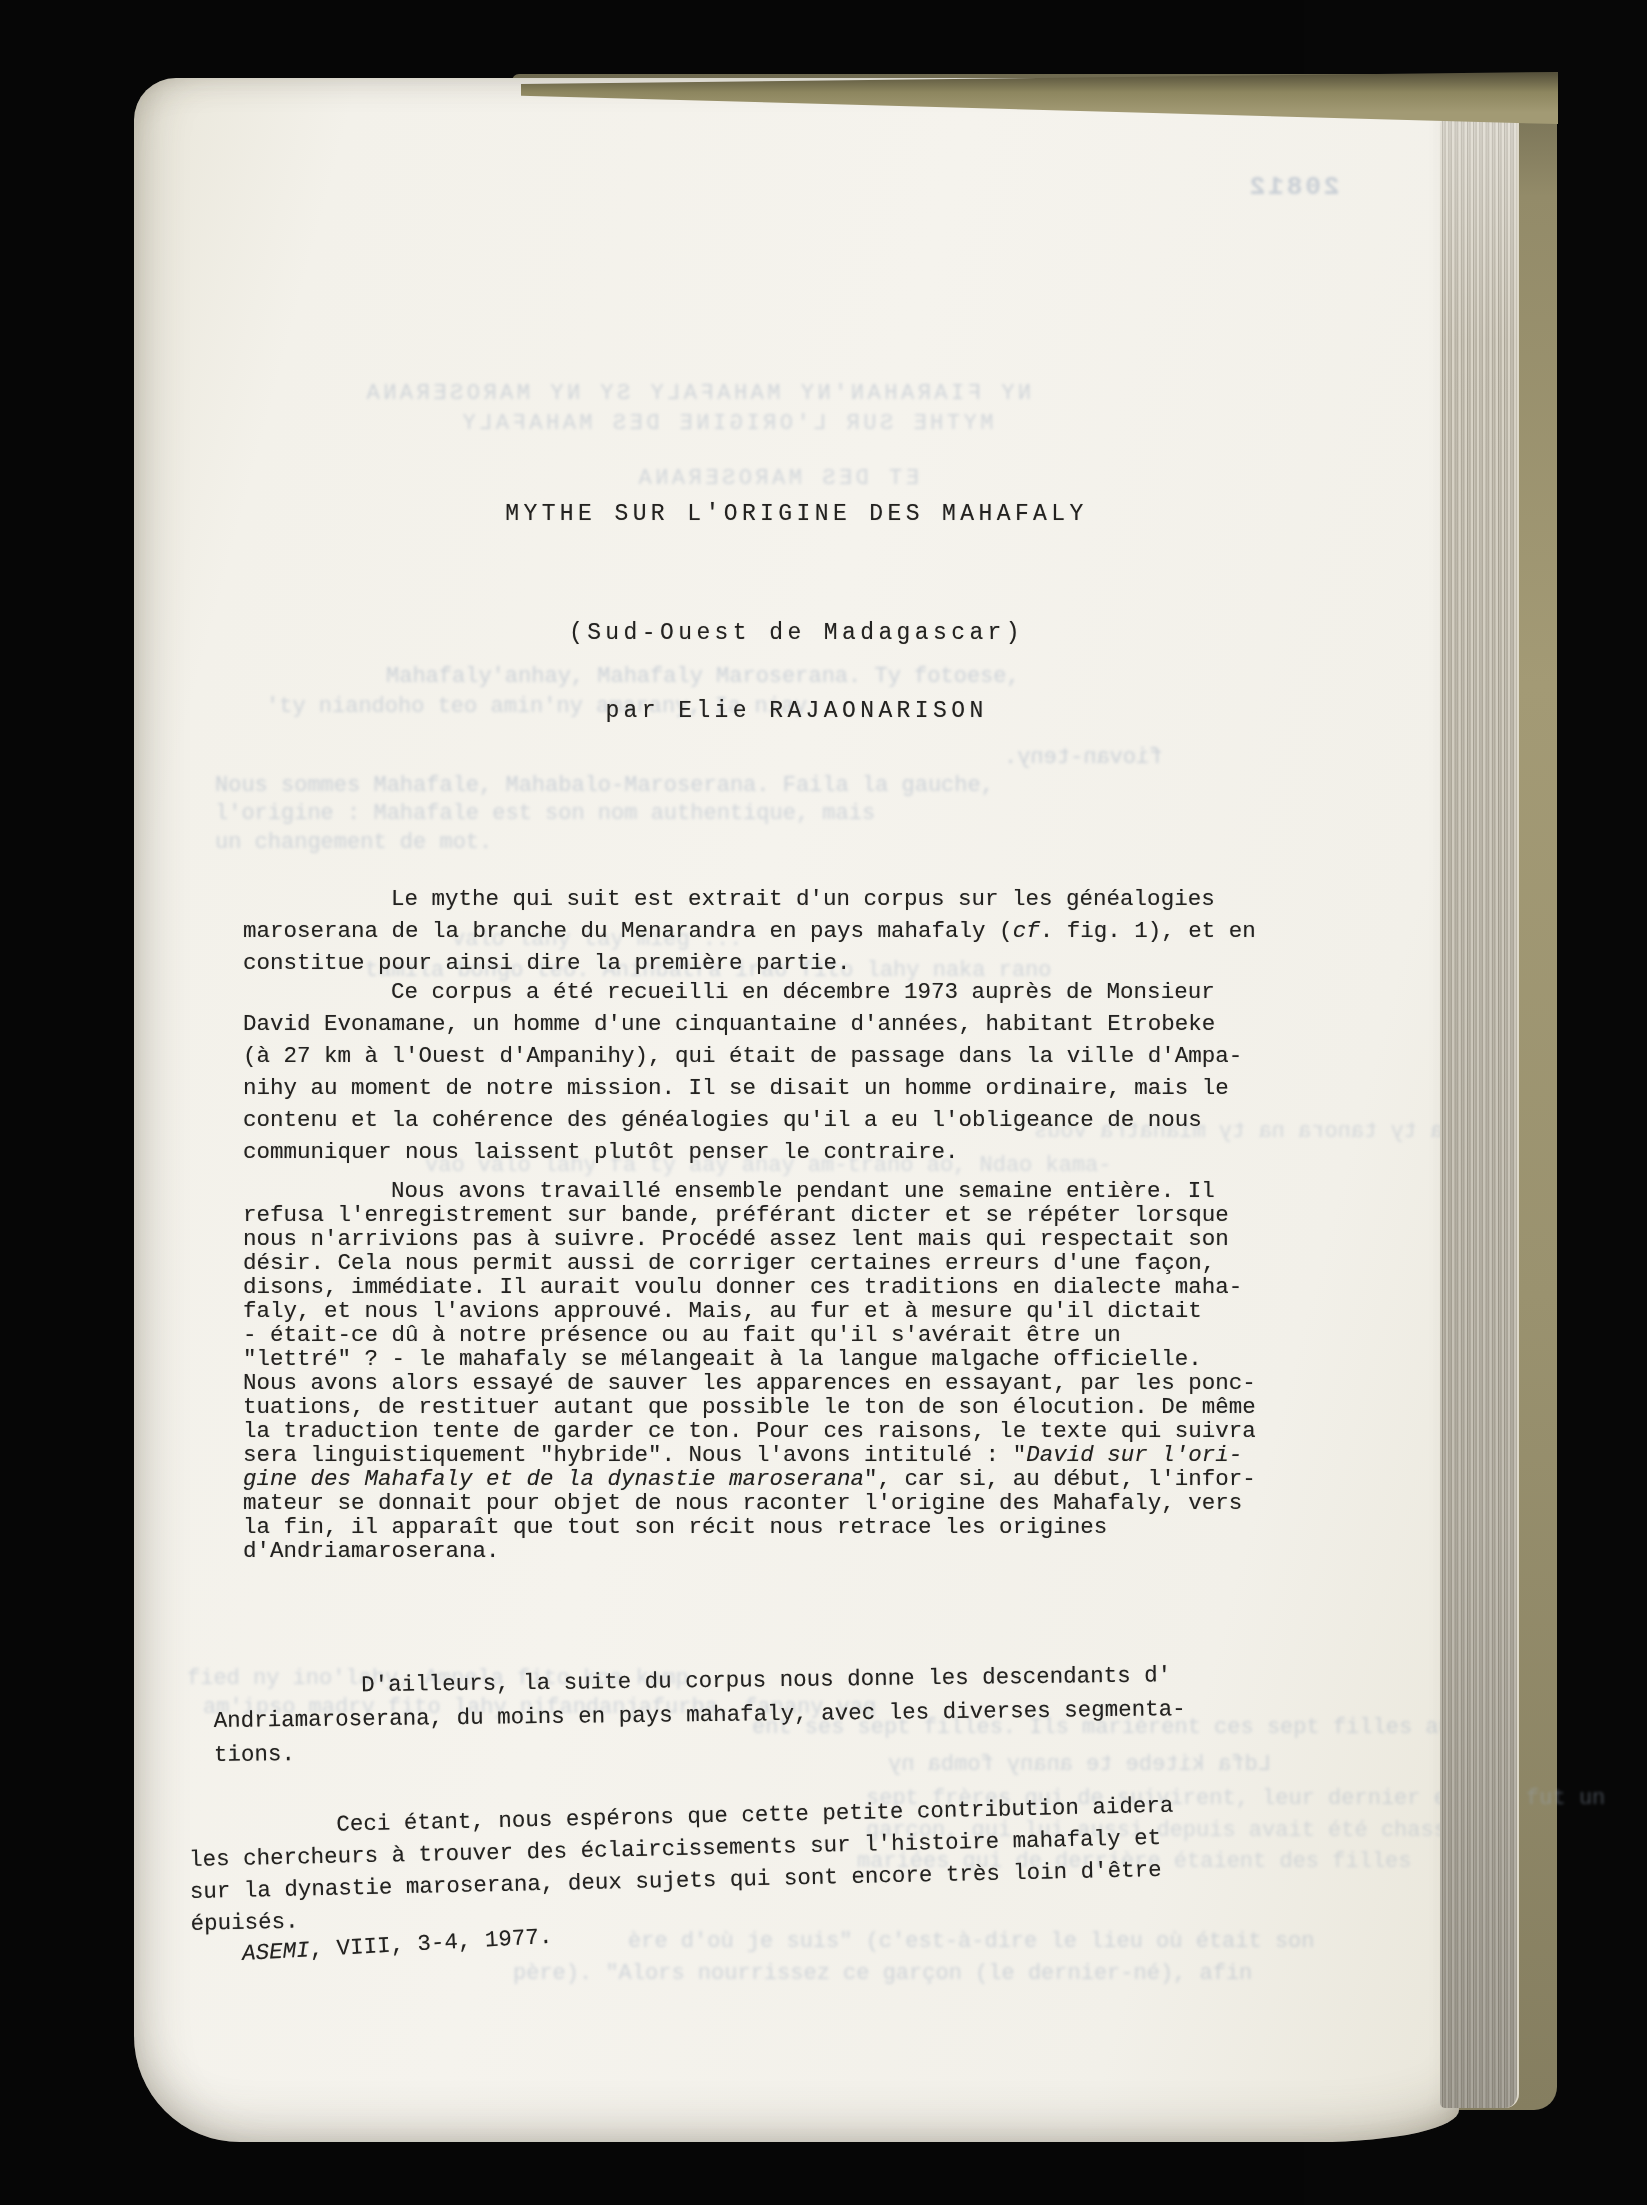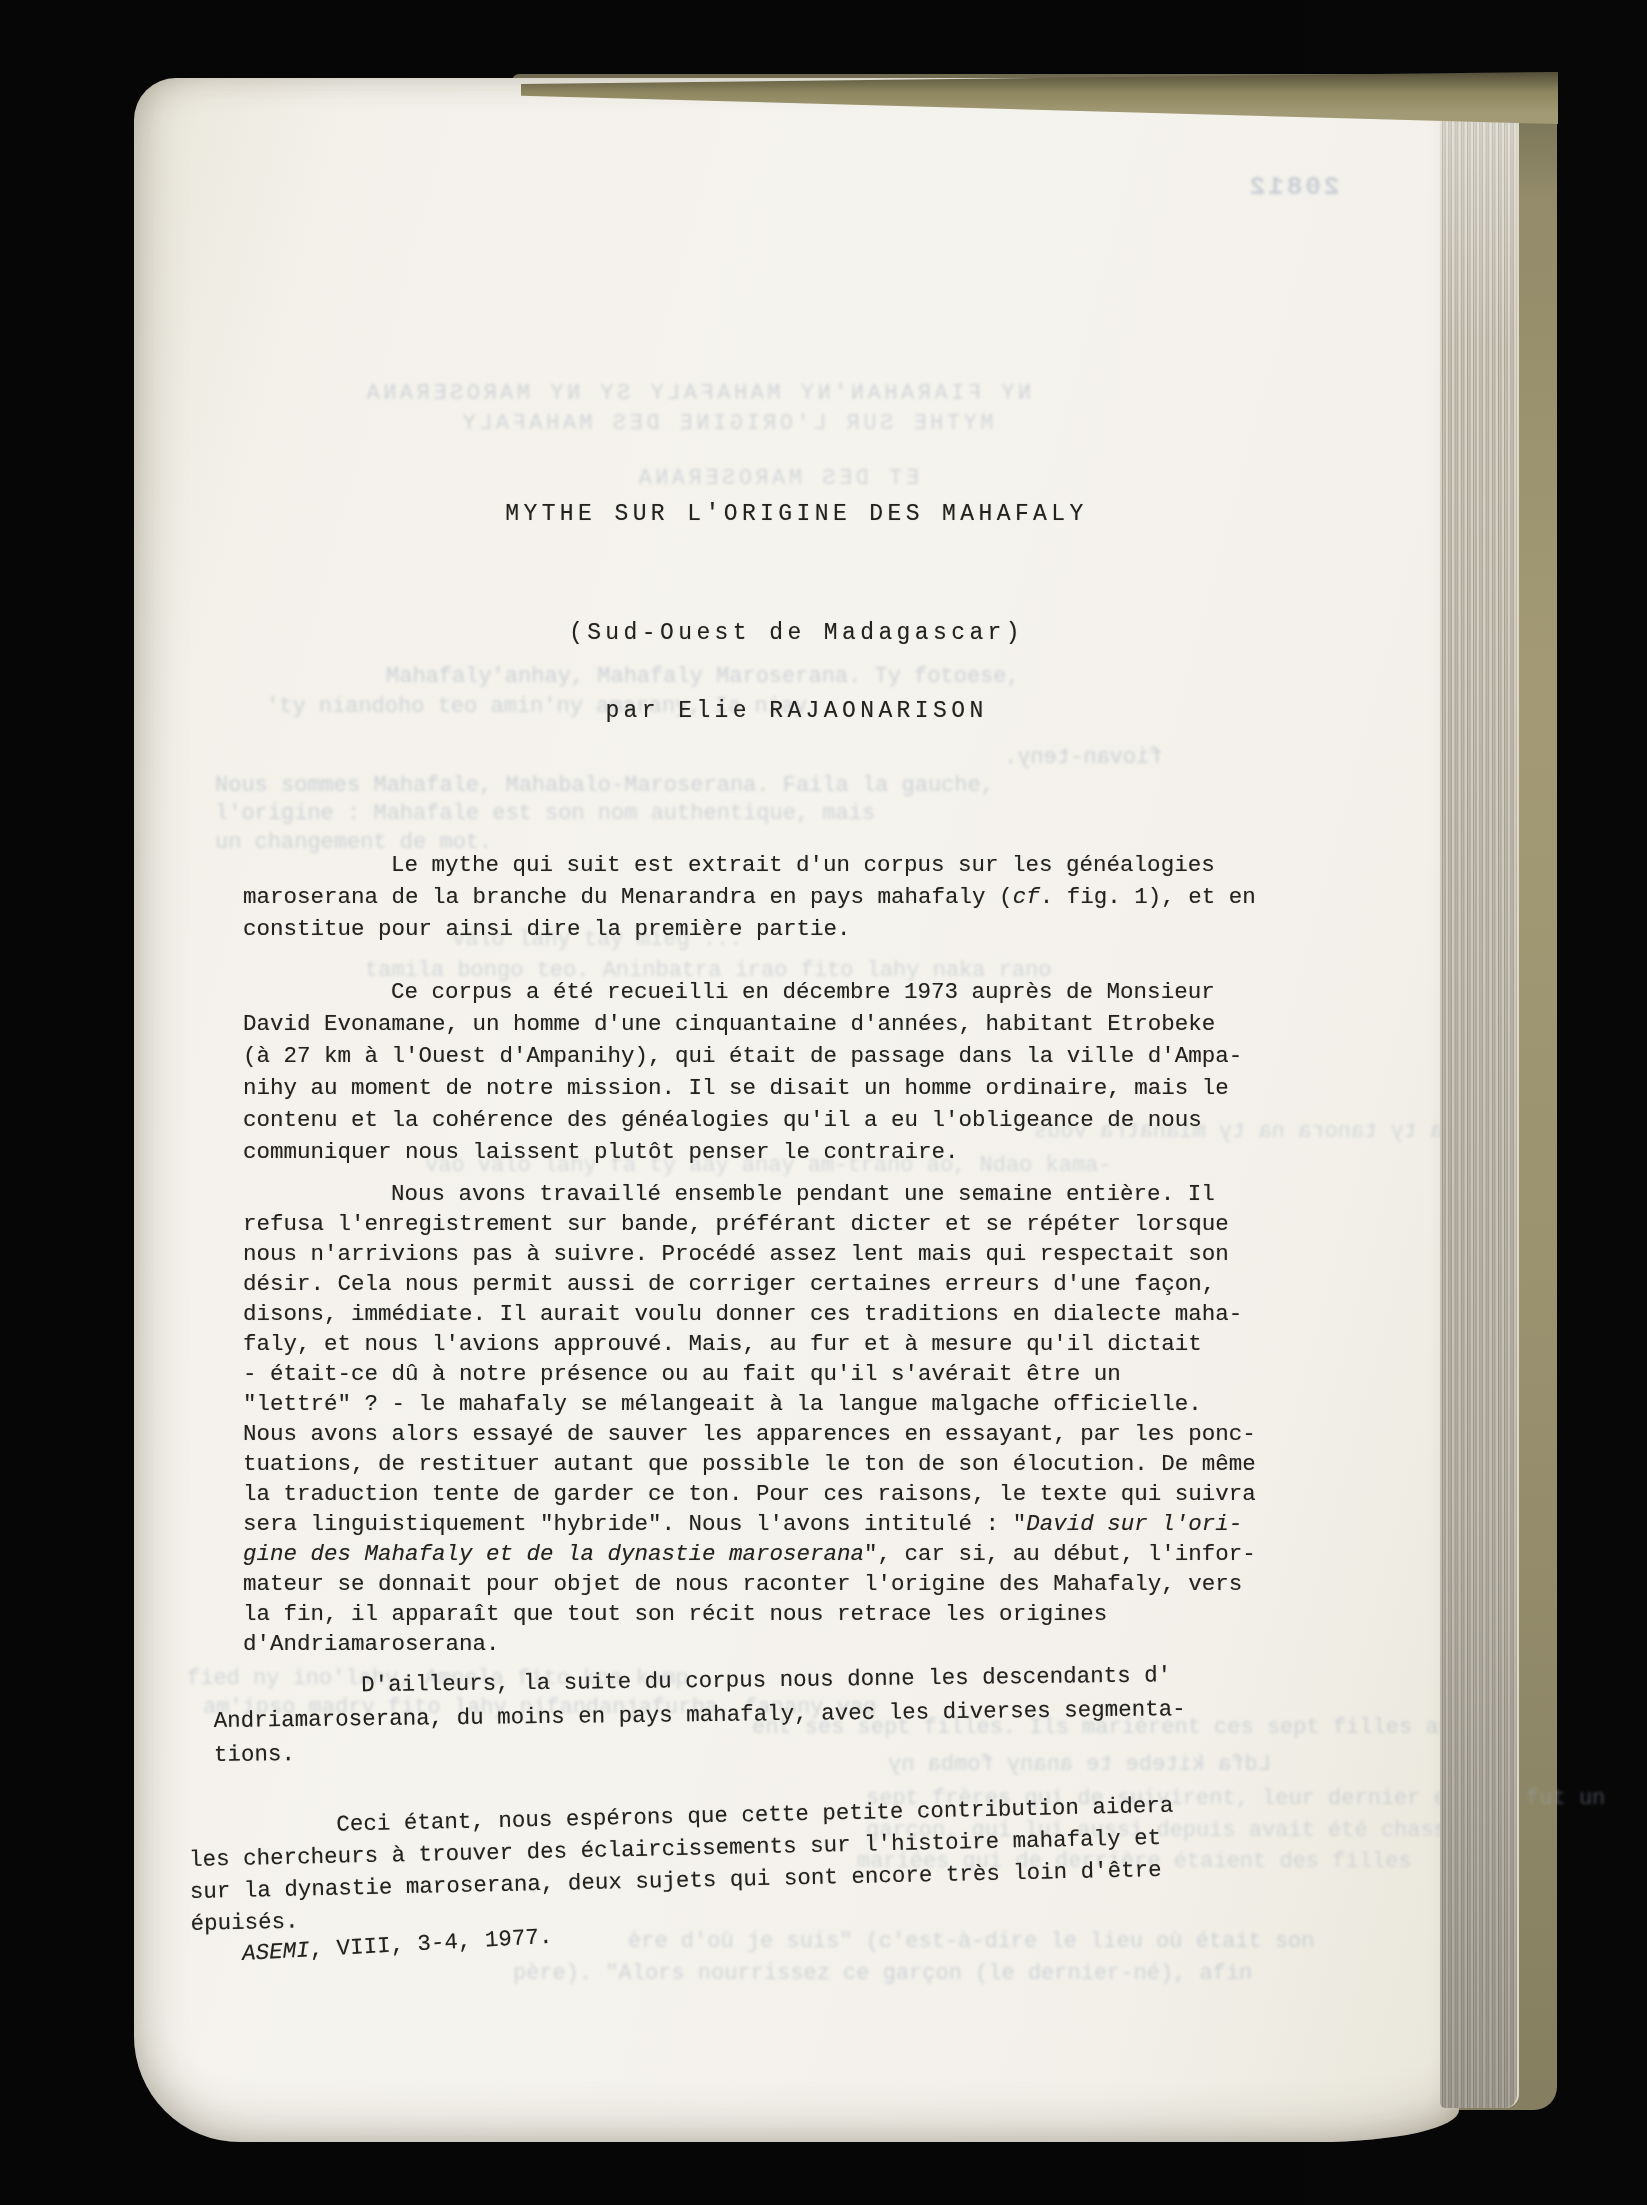--- a/index.html
+++ b/index.html
@@ -26,21 +26,21 @@
     background:linear-gradient(105deg,#e9e6da 0%,#f3f1ea 12%,#f5f3ed 45%,#f2f0e9 80%,#e9e6da 100%);
     border-radius:42px 12.4px 141px 106px / 42px 12.4px 32px 106px;
     box-shadow:inset 30px 0 49px -25px rgba(70,60,40,.28),
                inset -17.6px 0 30px -17.6px rgba(70,60,40,.22),
                inset 0 -35px 53px -30px rgba(70,60,40,.30),
                inset 0 23px 39px -26.5px rgba(70,60,40,.20);}
 
   .ink{color:#232220;text-shadow:0 0 0.9px rgba(35,33,30,.35);}
   .titleline{position:absolute;left:0;right:0;text-align:center;font-size:23px;letter-spacing:4.4px;white-space:pre;}
   .para{position:absolute;left:109px;width:1085px;font-size:22.5px;line-height:32px;white-space:pre-wrap;text-indent:148px;}
-  .p3{line-height:30px;}
+  .p3{line-height:24px;}
   .p4{line-height:34px;transform:translateX(-30px) rotate(-0.7deg);transform-origin:left top;}
   .p5{line-height:32px;transform:translateX(-55px) rotate(-1.3deg);transform-origin:left top;}
   .footer{position:absolute;left:109px;top:1863px;font-size:22.5px;white-space:pre;
     transform:rotate(-3.2deg);transform-origin:left bottom;}
 
   
   .bleed-item{position:absolute;font-size:22px;white-space:pre;color:#9dabbf;filter:blur(1.4px);}
   .mirrored{transform:scaleX(-1);}
 </style>
 </head>
@@ -76,21 +76,21 @@
         <div class="bleed-item" style="left: 732px; top: 1740px; opacity: 0.36;">garçon, qui lui aussi depuis avait été chassé</div>
         <div class="bleed-item" style="left: 723px; top: 1771px; opacity: 0.36;">mariées qui de derrière étaient des filles</div>
         <div class="bleed-item" style="left: 494px; top: 1851px; opacity: 0.42;">ère d'où je suis" (c'est-à-dire le lieu où était son</div>
         <div class="bleed-item" style="left: 379px; top: 1883px; opacity: 0.42;">père). "Alors nourrissez ce garçon (le dernier-né), afin</div>
       </div>
 
     <div class="titleline ink" style="top:423px">MYTHE SUR L'ORIGINE DES MAHAFALY</div>
     <div class="titleline ink" style="top:620px">par Elie RAJAONARISON</div>
     <div class="titleline ink" style="top:542px">(Sud-Ouest de Madagascar)</div>
 
-    <div class="para ink" style="top:771px">Le mythe qui suit est extrait d'un corpus sur les généalogies
+    <div class="para ink" style="top:805px">Le mythe qui suit est extrait d'un corpus sur les généalogies
 maroserana de la branche du Menarandra en pays mahafaly (<i>cf</i>. fig. 1), et en
 constitue pour ainsi dire la première partie.</div>
     <div class="para ink" style="top:898px">Ce corpus a été recueilli en décembre 1973 auprès de Monsieur
 David Evonamane, un homme d'une cinquantaine d'années, habitant Etrobeke
 (à 27 km à l'Ouest d'Ampanihy), qui était de passage dans la ville d'Ampa-
 nihy au moment de notre mission. Il se disait un homme ordinaire, mais le
 contenu et la cohérence des généalogies qu'il a eu l'obligeance de nous
 communiquer nous laissent plutôt penser le contraire.</div>
     <div class="para ink p3" style="top:1101px">Nous avons travaillé ensemble pendant une semaine entière. Il
 refusa l'enregistrement sur bande, préférant dicter et se répéter lorsque

